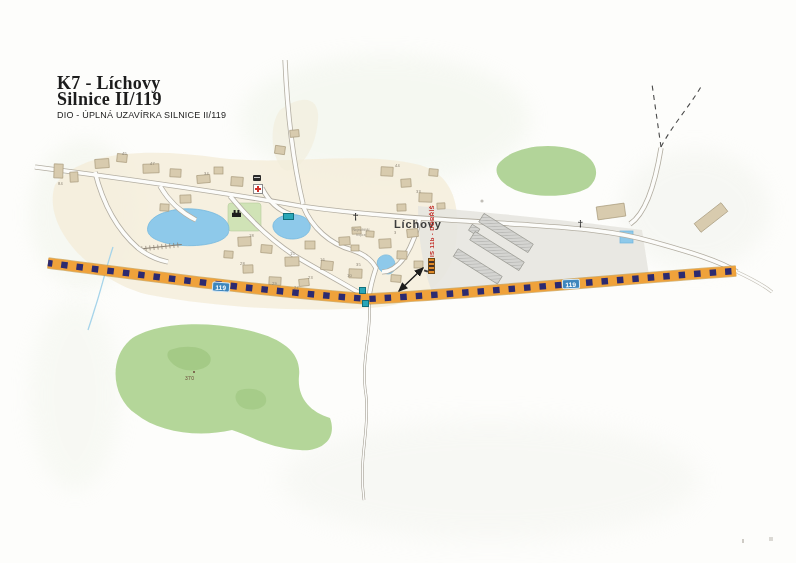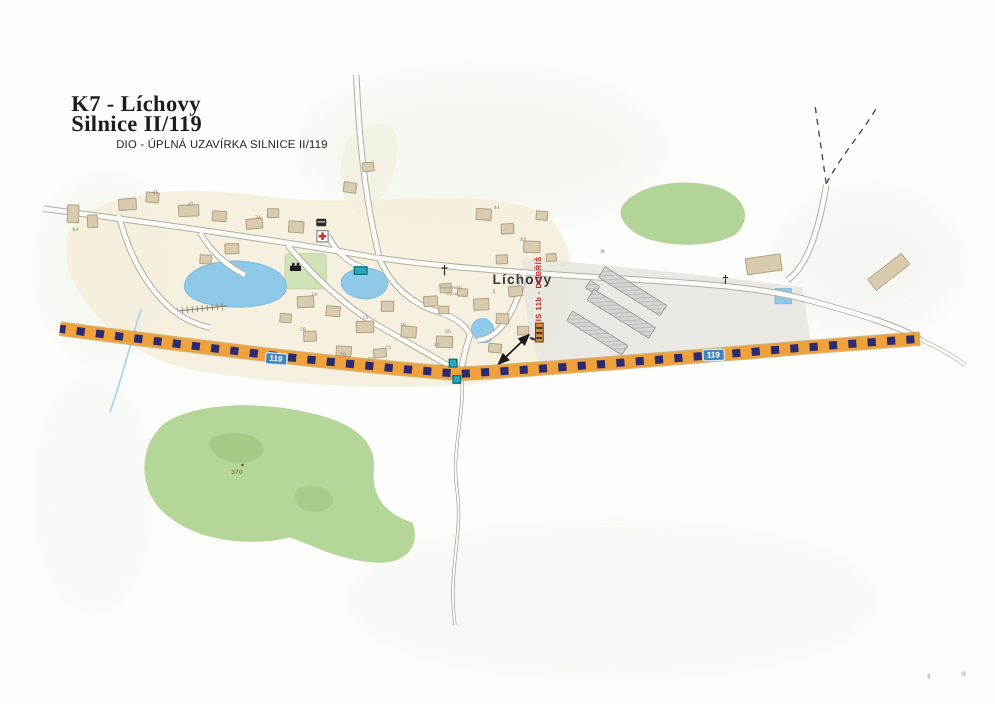--- a/index.html
+++ b/index.html
@@ -3,21 +3,21 @@
 <meta charset="utf-8">
 <style>
   html,body{margin:0;padding:0;}
   body{font-family:"Liberation Sans","DejaVu Sans",sans-serif;background:#ffffff;}
   #page{position:relative;width:796px;height:563px;background:#fdfdfb;overflow:hidden;}
 
   .wash{position:absolute;border-radius:50%;pointer-events:none;}
 
   #title-block{position:absolute;left:57px;top:76px;color:#1c1c1c;}
   #title-block .t-bold{font-weight:bold;font-size:18px;line-height:15.5px;letter-spacing:.3px;font-family:Liberation Serif, serif;}
-  #title-block .t-sub{font-size:9px;line-height:12px;margin-top:2px;letter-spacing:.2px;color:#222;margin-left:36px;}
+  #title-block .t-sub{font-size:9px;line-height:12px;margin-top:2px;letter-spacing:.2px;color:#222;}
 
   .map-label{position:absolute;color:#3c3c3c;font-weight:bold;font-size:11px;letter-spacing:.9px;}
 
   .badge{position:absolute;background:#3d86bd;color:#ffffff;font-size:6.5px;font-weight:bold;
          padding:.5px 2.5px;border:1px solid #d9e9f5;border-radius:2px;line-height:1.15;}
 
   .hn{position:absolute;font-size:4px;color:#8a8274;letter-spacing:.2px;}
 
   #detour-sign-label{position:absolute;left:429px;top:257px;transform:rotate(-90deg);
     transform-origin:0 0;font-size:6px;font-weight:bold;color:#c0241e;letter-spacing:.4px;white-space:nowrap;width:50px;}

